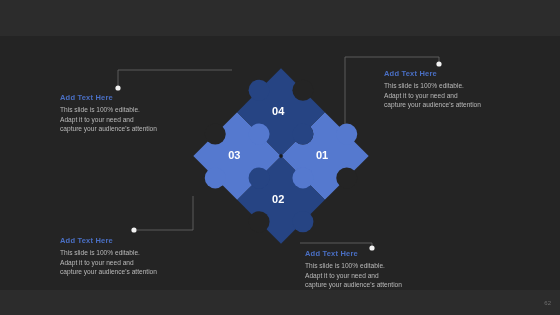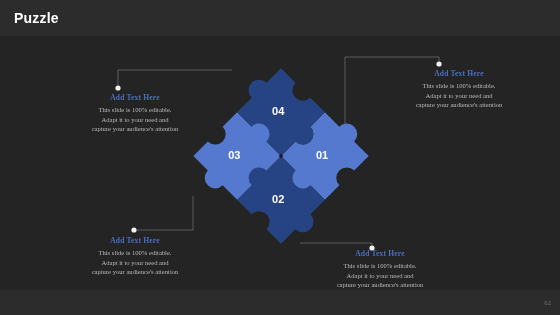--- a/index.html
+++ b/index.html
@@ -61,22 +61,20 @@
     position: absolute;
     left: 0; top: 0;
     width: 560px;
     height: 315px;
     pointer-events: none;
   }
   
   .callout {
     position: absolute;
     width: 150px;
-    text-align: center;
-    font-family: Liberation Serif, serif;
   }
   .callout-title {
     color: #4a6fc4;
     font-size: 7.5px;
     font-weight: bold;
     line-height: 11px;
     margin: 0 0 2px 0;
     letter-spacing: .2px;
   }
   .callout-body {
@@ -110,21 +108,20 @@
     font-weight: bold;
     text-anchor: middle;
   }
 </style>
 </head>
 <body>
 
 <div id="slide">
 
   <div id="header-bar"></div>
-  <div id="page-title">Puzzle</div>
 
   <svg class="connector-svg" viewBox="0 0 560 315">
 
     <g>
       <path d="M118 88 L118 70 L232 70" fill="none" stroke="#6a6a6a" stroke-width="0.8"></path>
       <circle cx="118" cy="88" r="2.6" fill="#f2f2f2"></circle>
     </g>
 
     <g>
       <path d="M345 128 L345 57 L439 57 L439 64" fill="none" stroke="#6a6a6a" stroke-width="0.8"></path>

